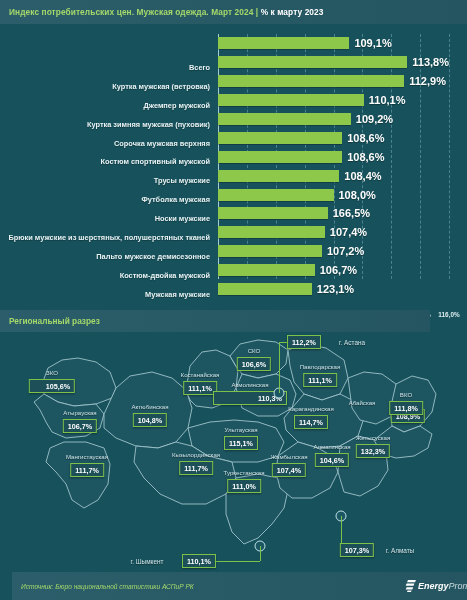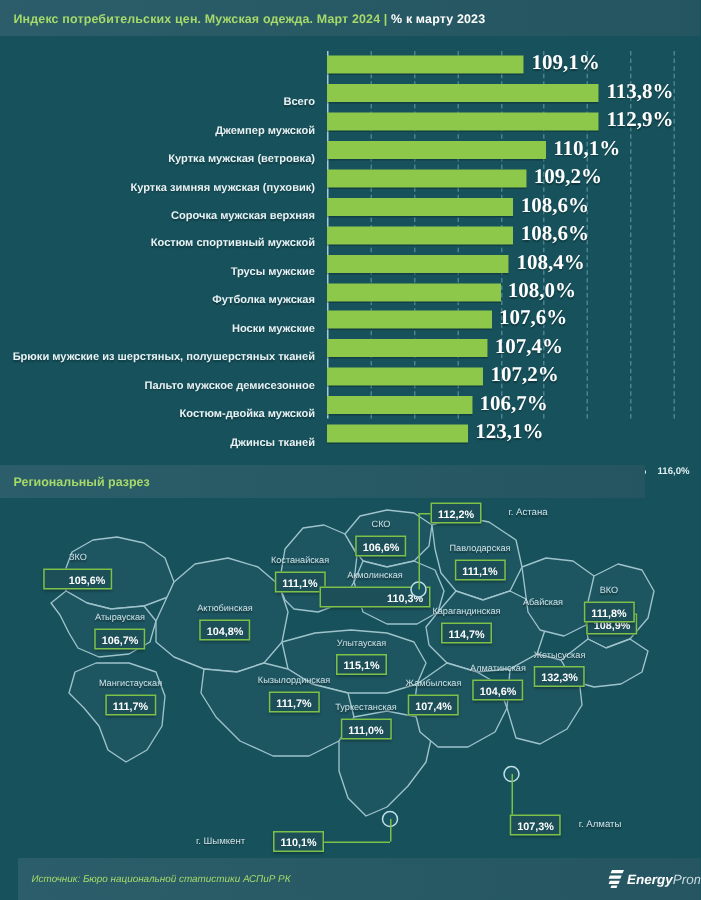--- a/index.html
+++ b/index.html
@@ -35,22 +35,22 @@
   .rows{position:absolute;left:0;top:0;right:0;bottom:22px;}
   .row{
     position:relative;height:18.9px;
     display:flex;align-items:center;
   }
   .bar{
     height:12px;background:#8dc84a;
     box-shadow:0 1px 0 rgba(0,0,0,.25);
   }
   .bar-val{
-    color:#ffffff;font-size:14px;font-weight:bold;
-    margin-left:5px;white-space:nowrap;text-shadow:0 1px 1px rgba(0,0,0,.35);font-family:Liberation Serif, serif;
+    color:#ffffff;font-size:11px;font-weight:bold;
+    margin-left:5px;white-space:nowrap;text-shadow:0 1px 1px rgba(0,0,0,.35);
   }
   .cat-labels{position:absolute;left:0;top:34px;width:214px;}
   .cat{
     height:18.9px;display:flex;align-items:center;justify-content:flex-end;
     color:#e9f3f5;font-size:7.4px;font-weight:bold;padding-right:4px;
     white-space:nowrap;text-shadow:0 1px 1px rgba(0,0,0,.3);margin-left:28px;
   }
   .xaxis{
     position:absolute;left:218px;top:287px;width:249px;height:12px;
   }
@@ -117,32 +117,32 @@
 
   <div class="hdr">
     <div class="hdr-title">
       <span>Индекс потребительских цен. Мужская одежда. Март 2024</span><span> | </span><span class="wht">% к марту 2023</span>
     </div>
   </div>
 
   <div class="chart">
     <div class="cat-labels" id="catLabels">
         <div class="cat">Всего</div>
+        <div class="cat">Куртка мужская (ветровка)</div>
         <div class="cat">Джемпер мужской</div>
-        <div class="cat">Куртка мужская (ветровка)</div>
         <div class="cat">Куртка зимняя мужская (пуховик)</div>
         <div class="cat">Сорочка мужская верхняя</div>
         <div class="cat">Костюм спортивный мужской</div>
         <div class="cat">Трусы мужские</div>
         <div class="cat">Футболка мужская</div>
         <div class="cat">Носки мужские</div>
         <div class="cat">Брюки мужские из шерстяных, полушерстяных тканей</div>
         <div class="cat">Пальто мужское демисезонное</div>
         <div class="cat">Костюм-двойка мужской</div>
-        <div class="cat">Джинсы тканей</div>
+        <div class="cat">Мужская мужские</div>
         <div class="cat">Майка мужская</div>
       </div>
     <div class="plot" id="plotArea">
       <div id="gridLayer">
           <div class="gridline axis0" style="left: 0px;"></div>
           <div class="gridline" style="left: 28.875px;"></div>
           <div class="gridline" style="left: 57.75px;"></div>
           <div class="gridline" style="left: 86.625px;"></div>
           <div class="gridline" style="left: 115.5px;"></div>
           <div class="gridline" style="left: 144.375px;"></div>
@@ -182,21 +182,21 @@
           <div class="row">
             <div class="bar" style="width: 121.275px; background: rgb(141, 200, 74);"></div>
             <span class="bar-val">108,4%</span>
           </div>
           <div class="row">
             <div class="bar" style="width: 115.5px; background: rgb(141, 200, 74);"></div>
             <span class="bar-val">108,0%</span>
           </div>
           <div class="row">
             <div class="bar" style="width: 109.725px; background: rgb(141, 200, 74);"></div>
-            <span class="bar-val">107,6%</span>
+            <span class="bar-val">166,5%</span>
           </div>
           <div class="row">
             <div class="bar" style="width: 106.838px; background: rgb(141, 200, 74);"></div>
             <span class="bar-val">107,4%</span>
           </div>
           <div class="row">
             <div class="bar" style="width: 103.95px; background: rgb(141, 200, 74);"></div>
             <span class="bar-val">107,2%</span>
           </div>
           <div class="row">

